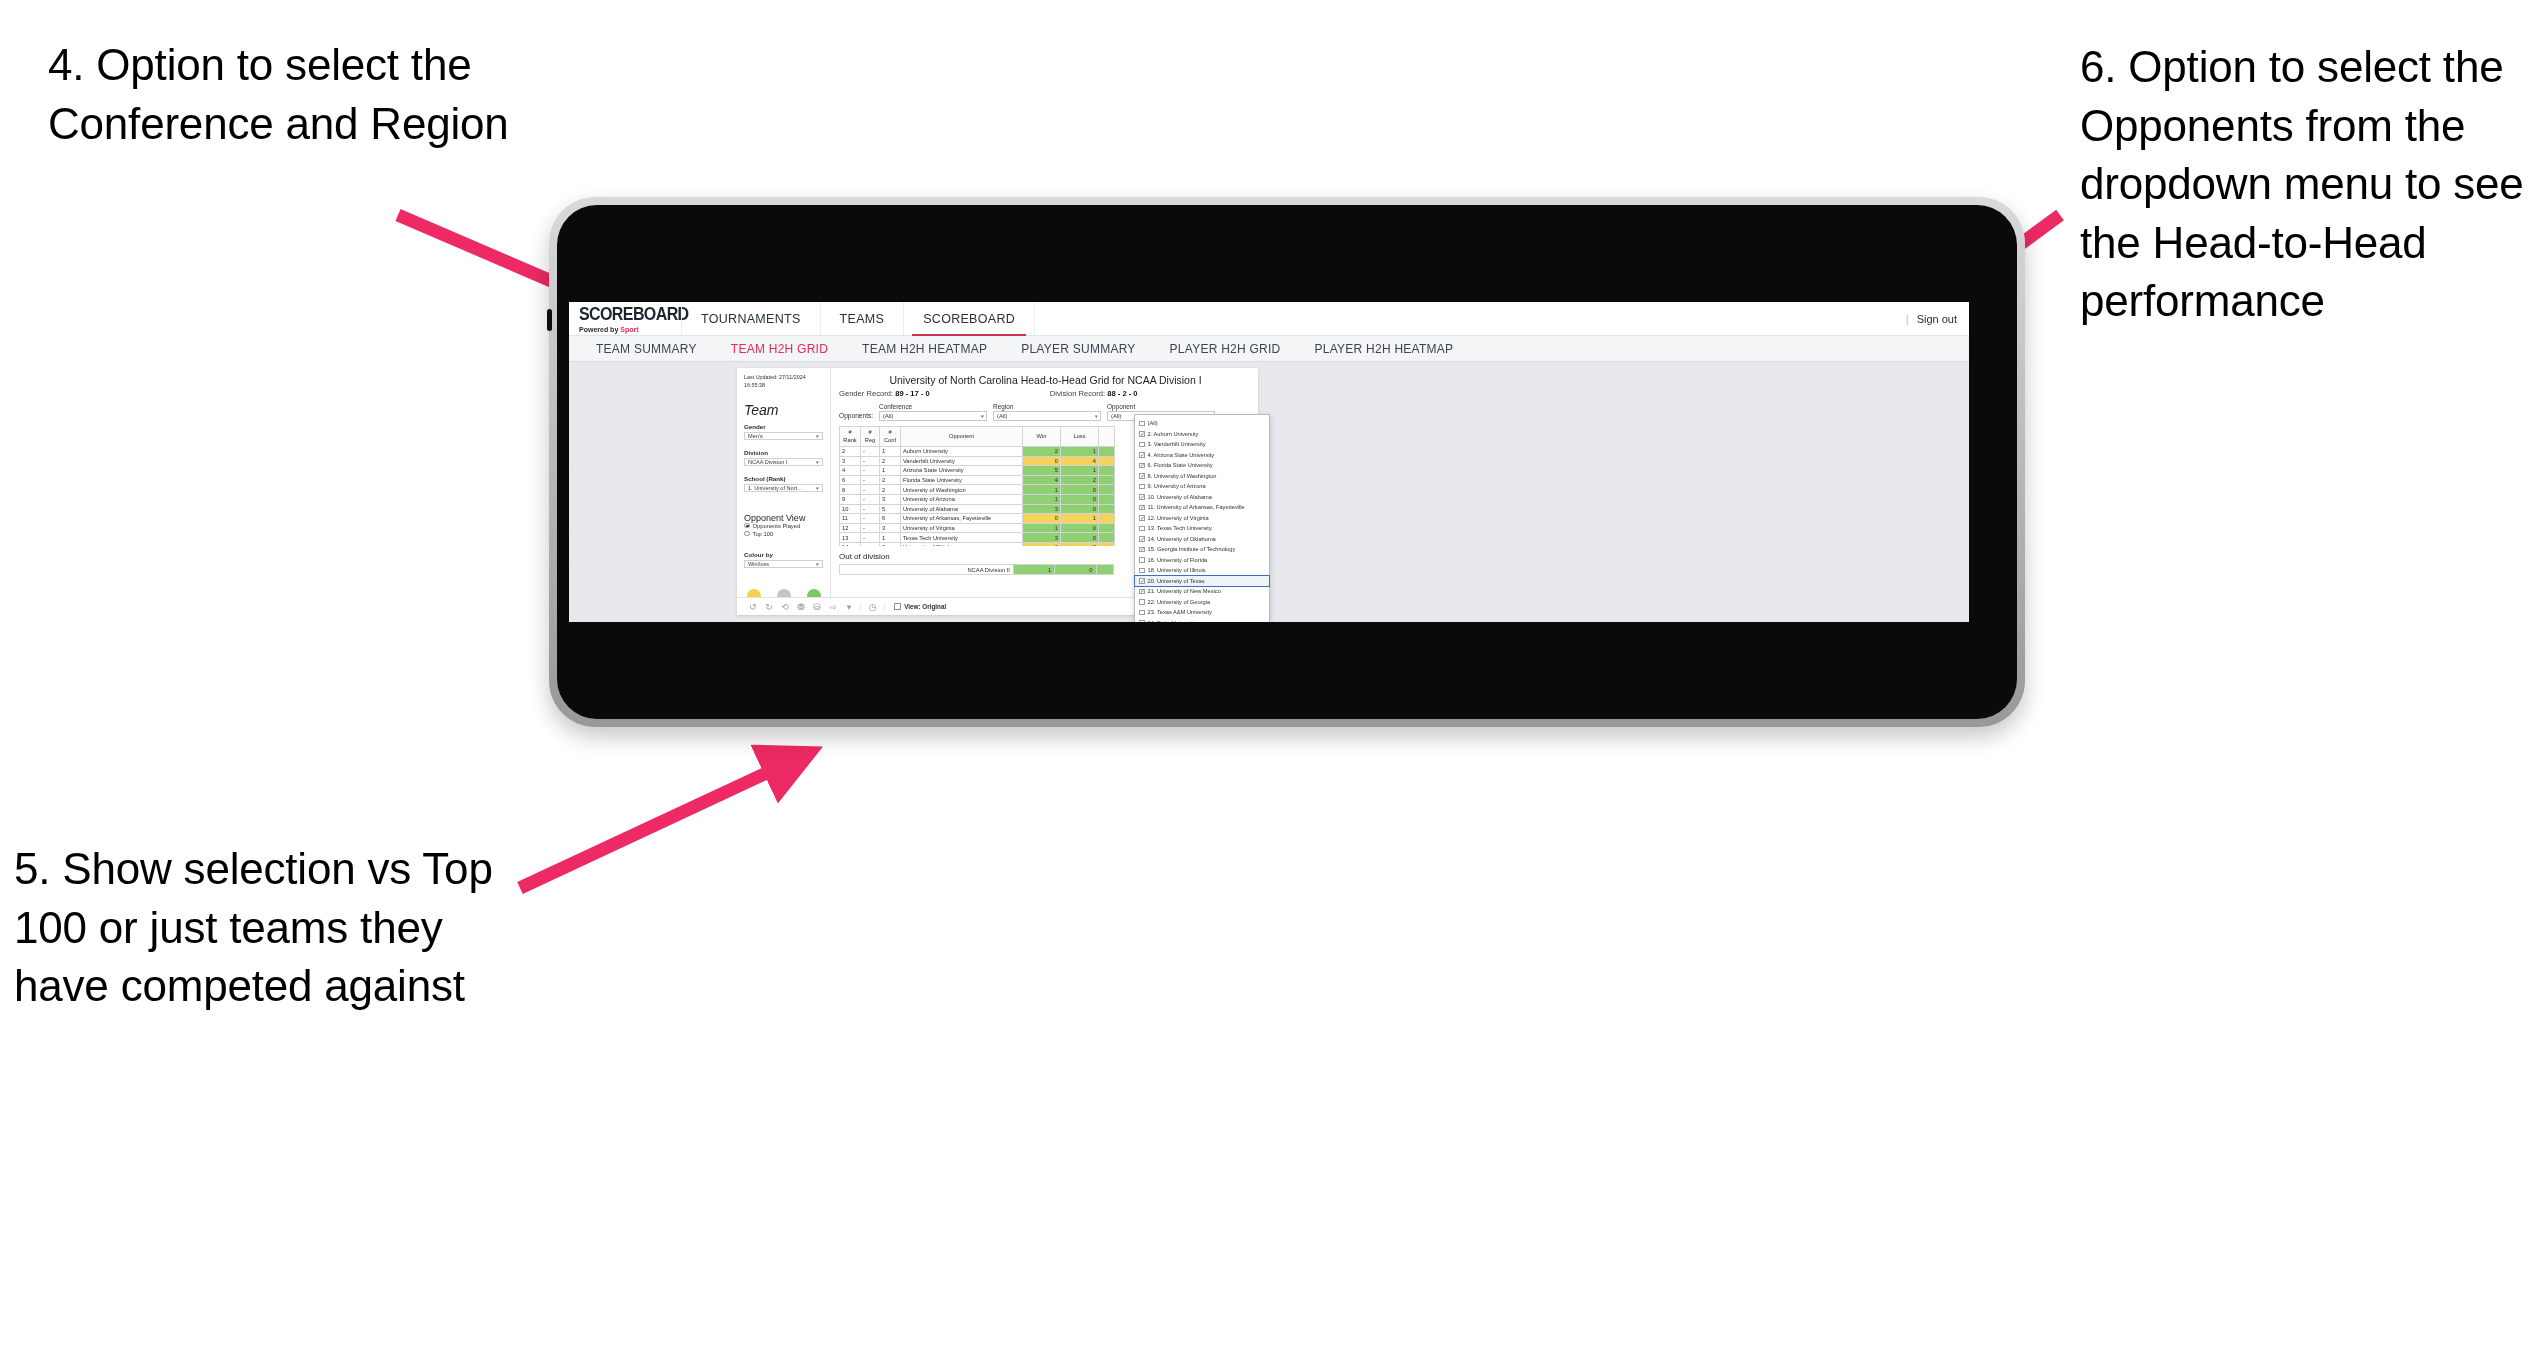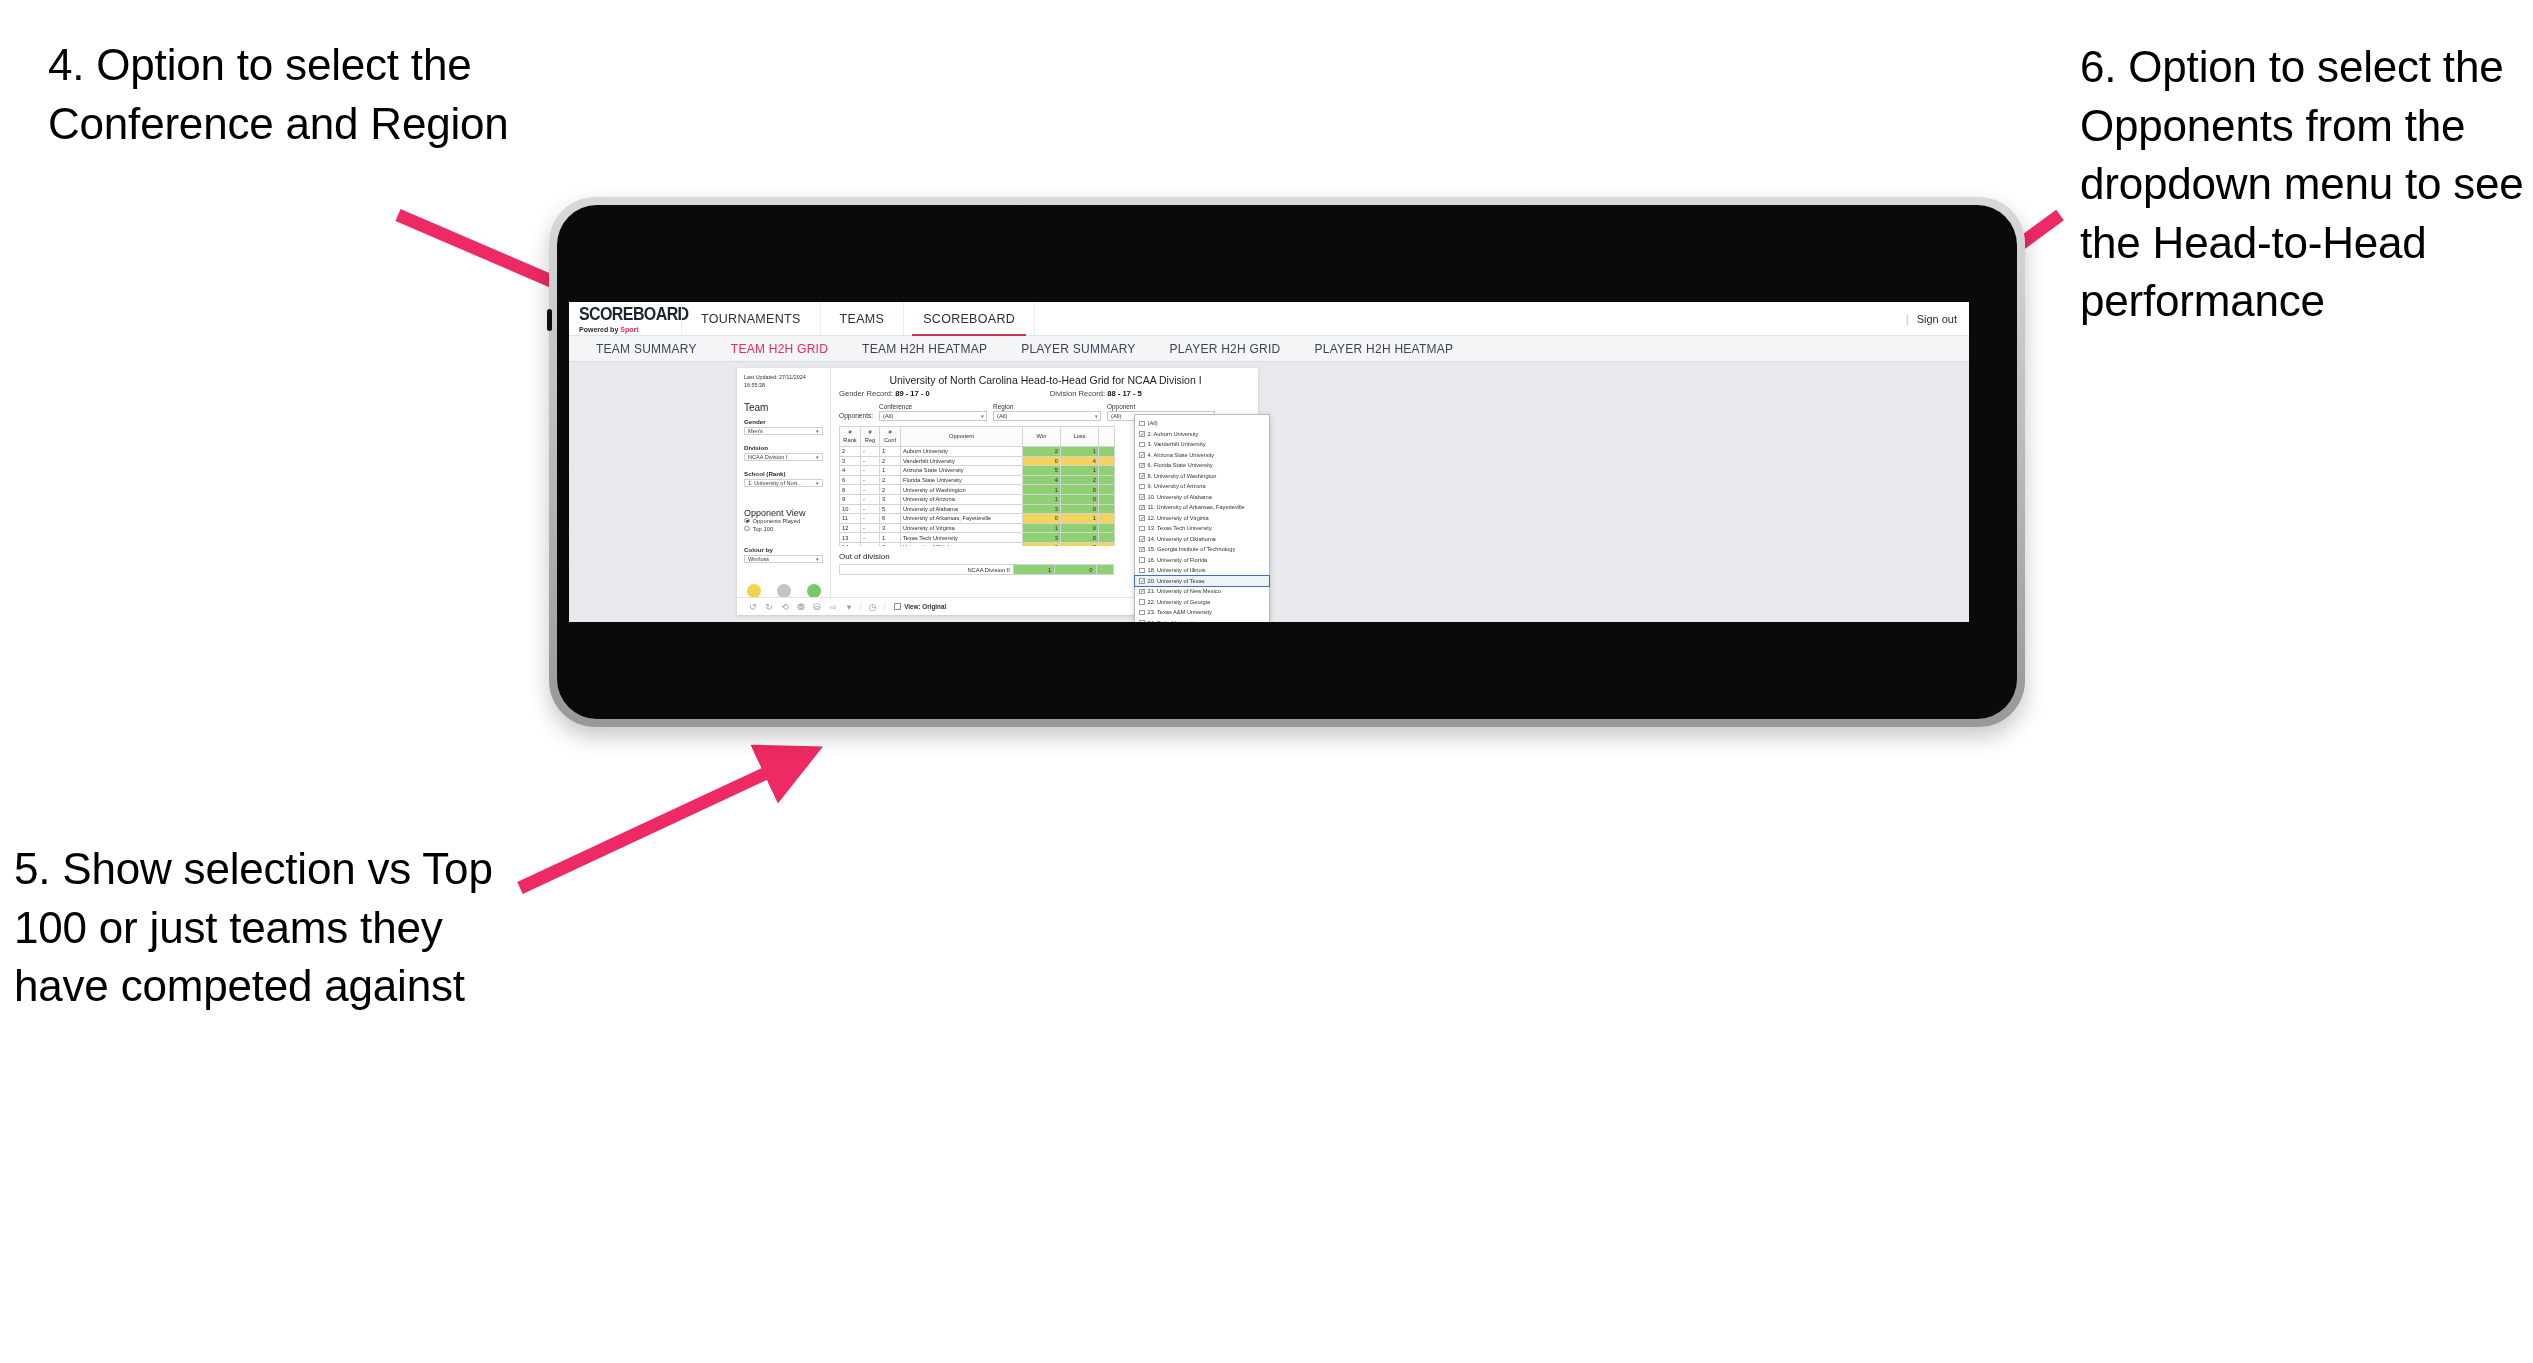--- a/index.html
+++ b/index.html
@@ -97,21 +97,21 @@
     display:flex; flex-direction:column;
   }
   .dash-body{ display:flex; flex:1; min-height:0; }
 
   .side{
     width: 94px; border-right:1px solid #e3e4e6; padding:6px 7px 0 7px;
     display:flex; flex-direction:column;
   }
   .upd{ font-size:5.4px; color:#333; line-height:1.45; }
   .hr{ height:1px; background:#e4e5e7; margin:6px 0 6px 0; }
-  .side-h{ font-size:10px; color:#1f1f1f; margin-bottom:5px; }
+  .side-h{ font-size:14px; color:#1f1f1f; margin-bottom:5px;font-style:italic; }
   .fld-lbl{ font-size:6.2px; color:#2a2a2a; font-weight:700; margin-bottom:2px; }
   .sel{
     height:10px; border:1px solid #cfd0d2; background:#fff;
     display:flex; align-items:center; justify-content:space-between;
     padding:0 3px; font-size:5.6px; color:#3a3a3a; margin-bottom:9px; cursor:pointer;
   }
   .caret{ font-size:5px; color:#7a7a7a; transform:scaleX(1.25); }
   .ov-h{ font-size:9px; color:#1f1f1f; }
   .radio-row{ display:flex; align-items:center; gap:3px; margin-bottom:2px; font-size:5.8px; color:#333; cursor:pointer;}
   .rd{ width:5.5px; height:5.5px; border:1px solid #8d8d8d; border-radius:50%; background:#fff; position:relative; flex:none;}
@@ -309,21 +309,21 @@
             <div class="main">
               <div class="title">University of North Carolina Head-to-Head Grid for NCAA Division I</div>
 
               <div class="records">
                 <div>
                   <span>Gender Record:</span>
                   <b>89 - 17 - 0</b>
                 </div>
                 <div class="rec2">
                   <span>Division Record:</span>
-                  <b>88 - 17 - 5</b>
+                  <b>88 - 2 - 0</b>
                 </div>
               </div>
 
               <div class="filters">
                 <div class="filt-pre">Opponents:</div>
                 <div class="filt">
                   <div class="filt-lbl">Conference</div>
                   <div class="filt-sel">
                     <span>(All)</span>
                     <span class="caret">▾</span>

